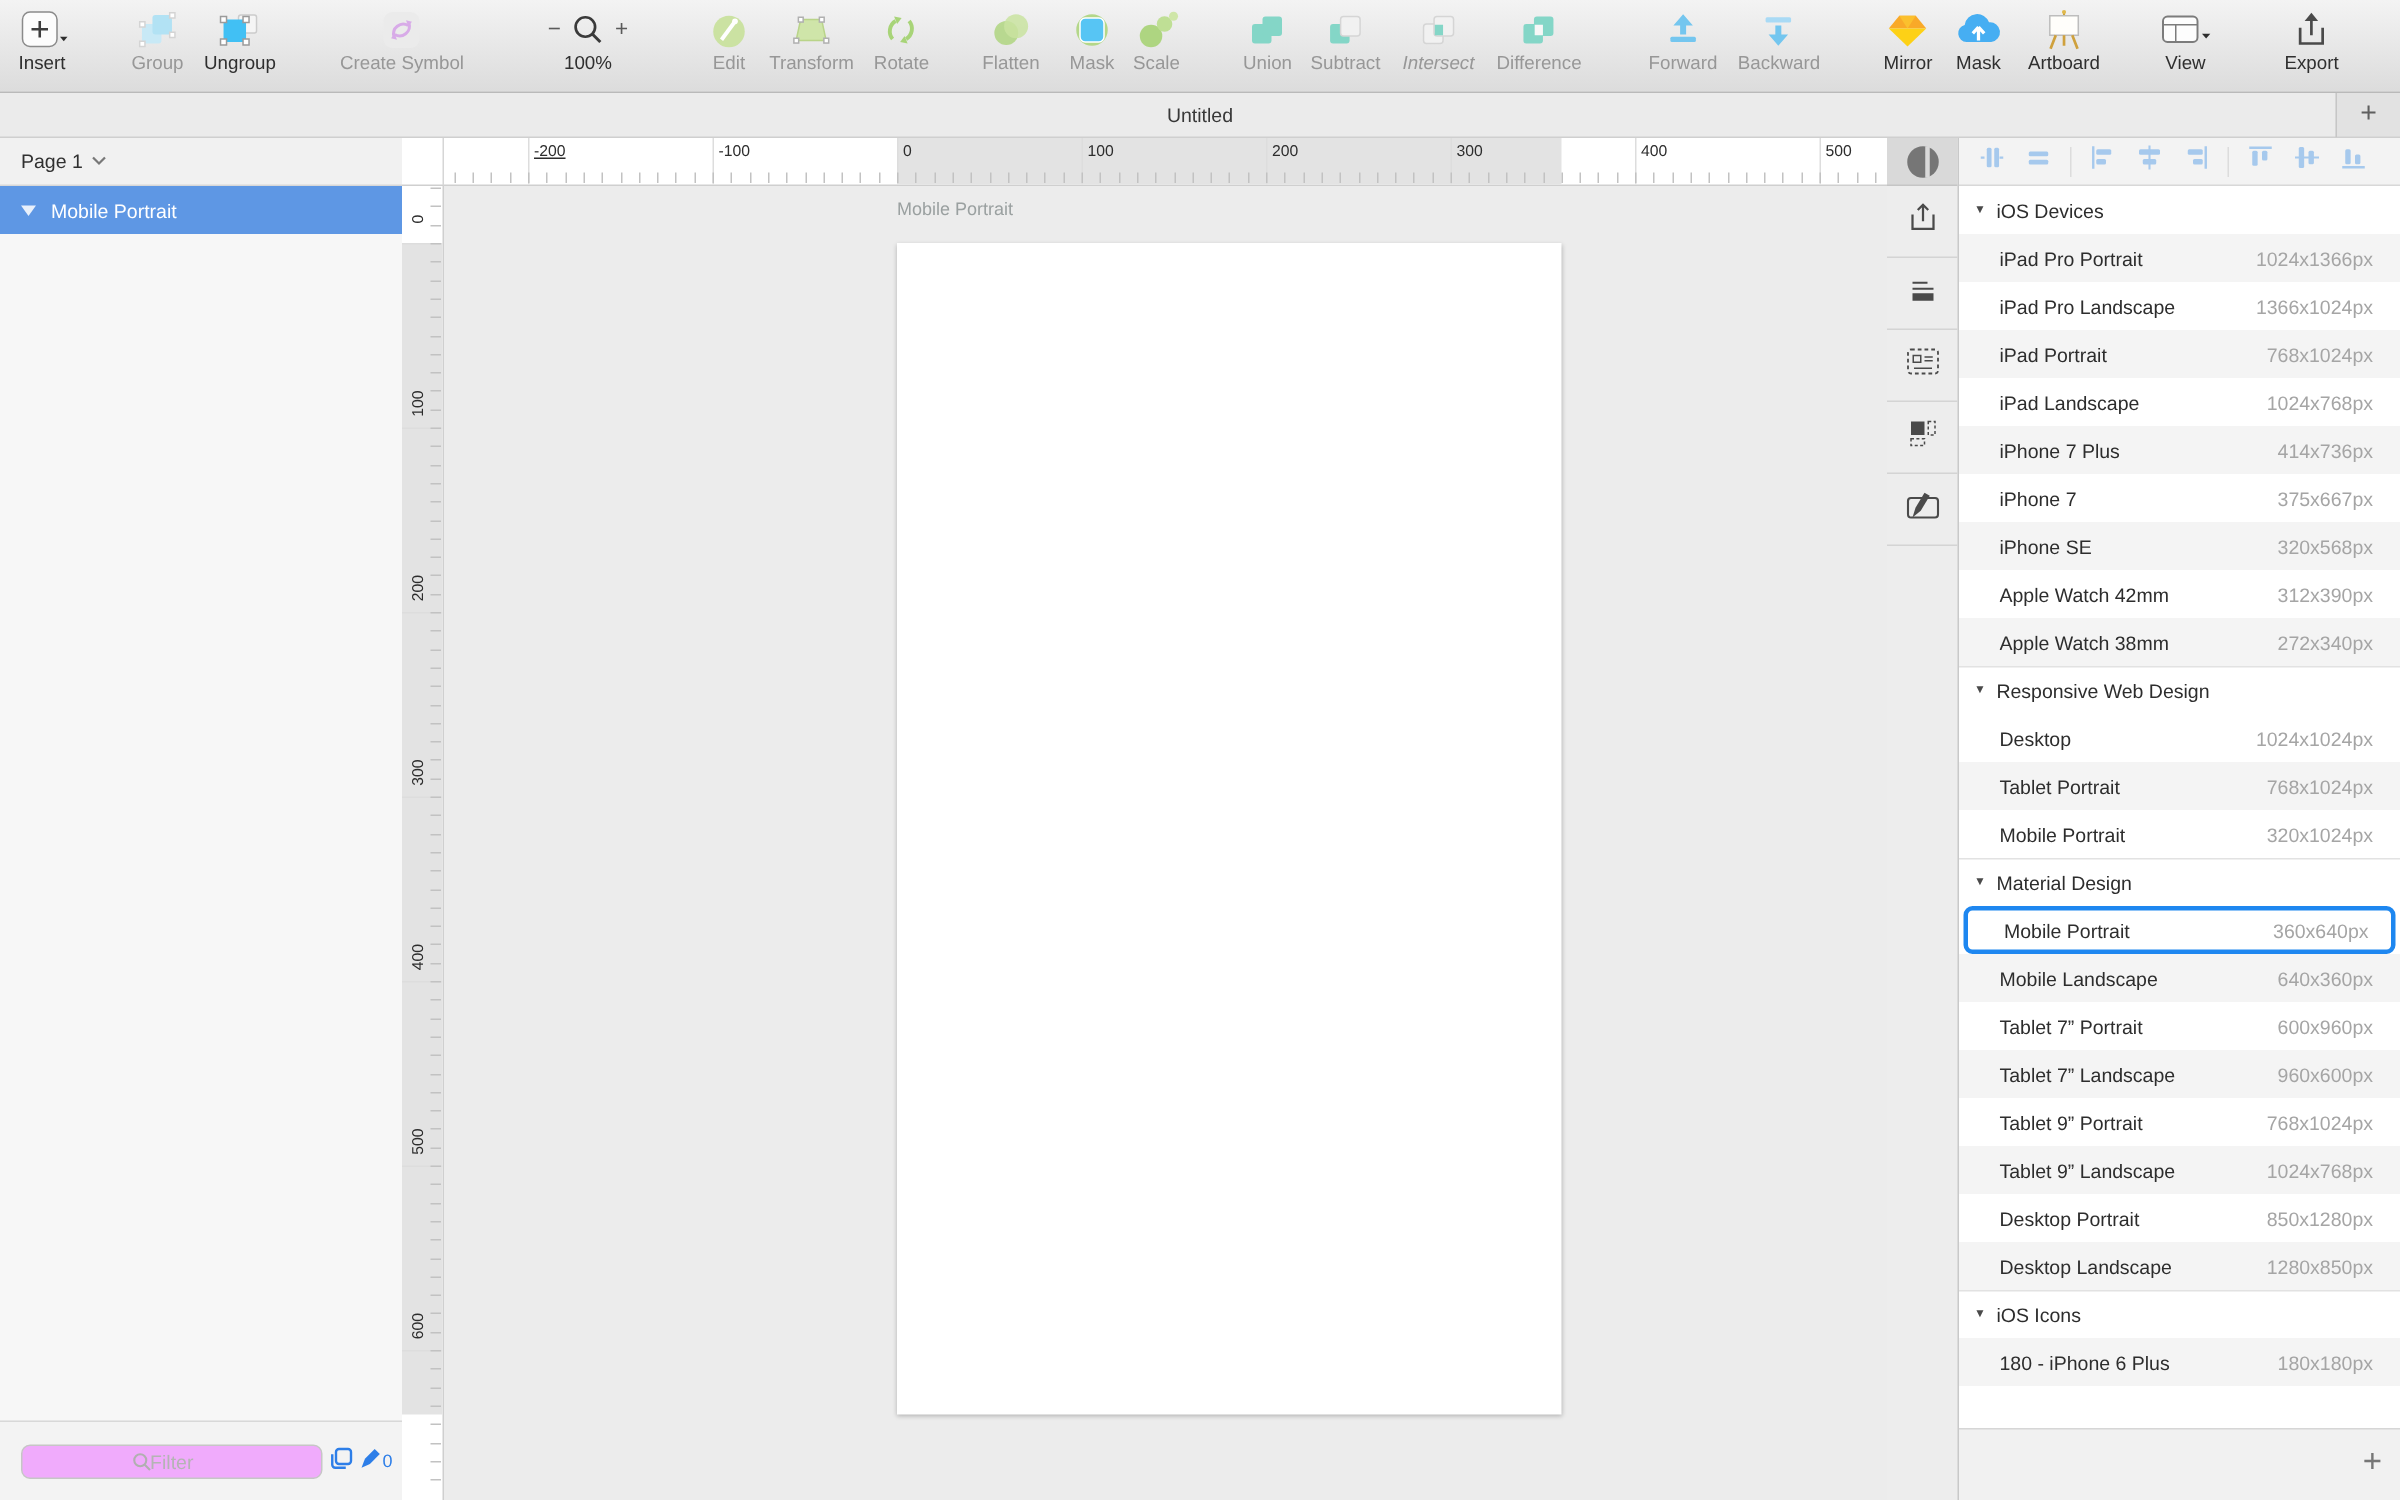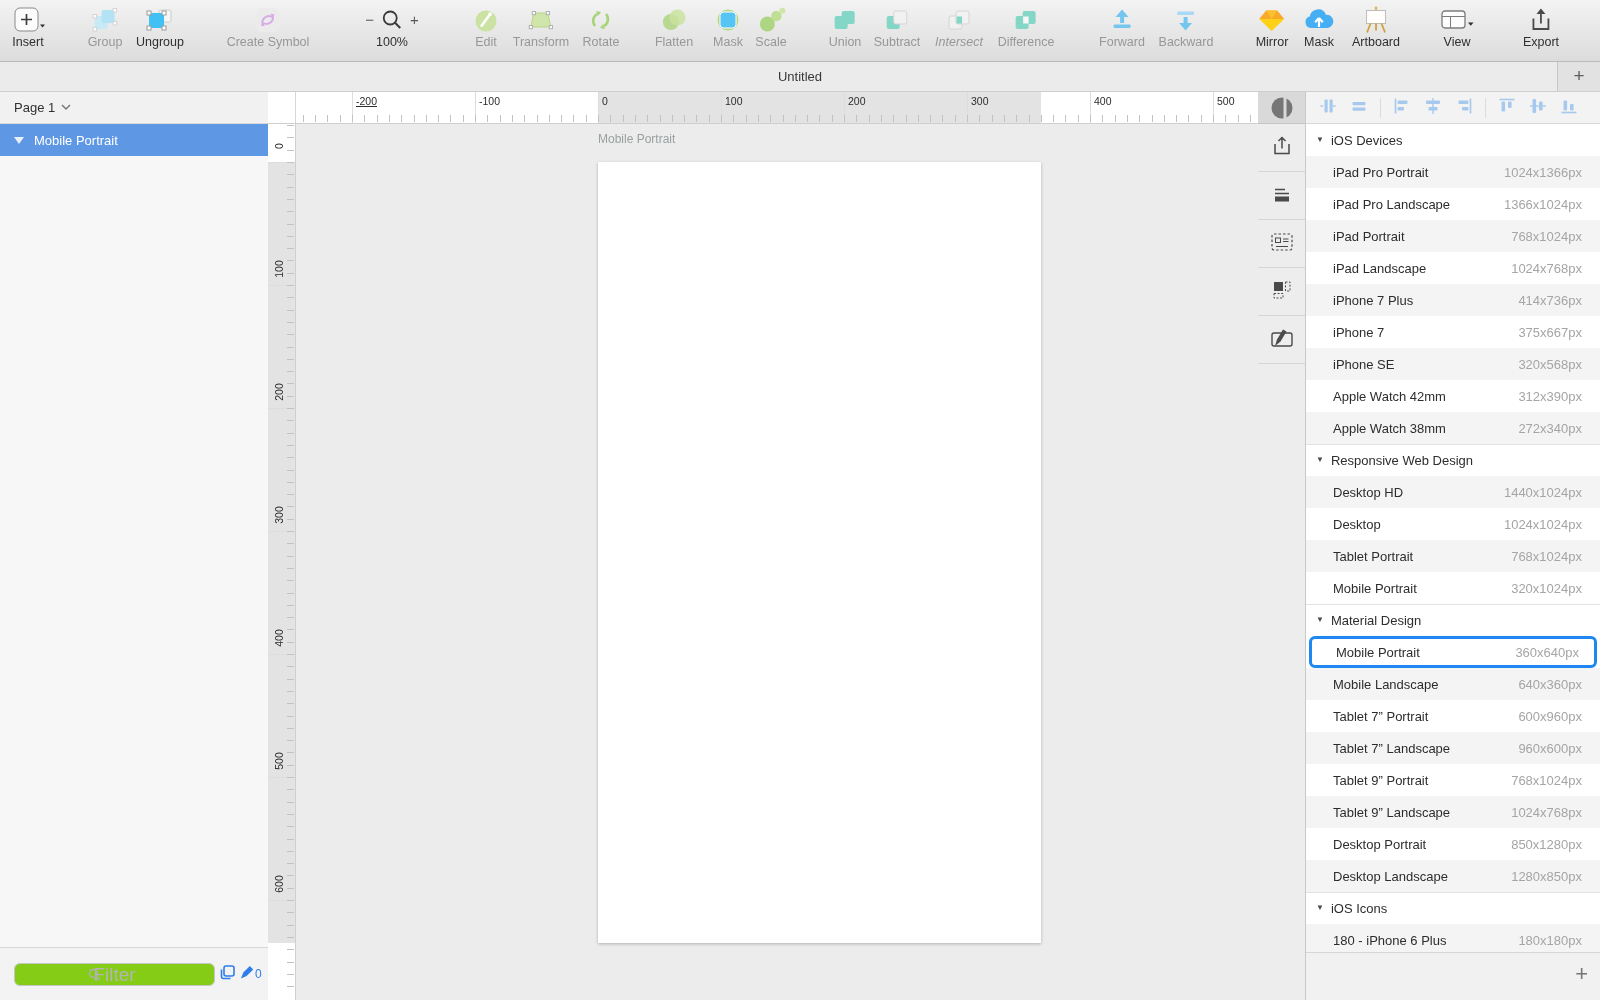--- a/index.html
+++ b/index.html
@@ -31,22 +31,22 @@
     background:#f1f1f1; border-bottom:1px solid #d8d8d8; display:flex; align-items:center; padding:0 10px 0 14px; }
   #page-header .ptitle { font-size:13px; color:#303030; margin-right:6px; }
   #layer-row { position:absolute; left:0; top:32px; width:100%; height:32px;
     background:#5e97e4; display:flex; align-items:center; padding-left:14px; }
   #layer-row .tri { width:0; height:0; border-left:5px solid transparent;
     border-right:5px solid transparent; border-top:7px solid #e8f0fb; margin-right:10px; }
   #layer-row .llabel { color:#ffffff; font-size:13px; }
   #left-bottom { position:absolute; left:0; top:855px; width:100%; height:53px;
     background:#f3f3f3; border-top:1px solid #d8d8d8; }
   #filter-input { position:absolute; left:14px; top:15px; width:201px; height:23px;
-    border:1px solid #c6c6c6; border-radius:6px; background:#84cc16; text-align:center;
-    font-size:19px; color:#555; outline:none; font-family:"Liberation Sans",sans-serif; }
+    border:1px solid #c6c6c6; border-radius:6px; background:#f0abfc; text-align:center;
+    font-size:13px; color:#555; outline:none; font-family:"Liberation Sans",sans-serif; }
   #filter-input::placeholder { color:#b4b4b4; }
   #filter-mag { position:absolute; left:88px; top:20px; pointer-events:none; }
   #left-bottom .bicon { position:absolute; top:16px; }
   #draft-count { position:absolute; left:255px; top:19px; font-size:12px; color:#2d7ee8; }
 
   
   #canvas { position:absolute; left:268px; top:92px; width:990px; height:908px; background:#ececec; }
   #ruler-corner { position:absolute; left:0; top:0; width:28px; height:32px; background:#fff;
     border-right:1px solid #d6d6d6; border-bottom:1px solid #cfcfcf; }
   #h-ruler { position:absolute; left:28px; top:0; width:962px; height:32px; background:#fff;
@@ -685,24 +685,20 @@
         <span class="sz">312x390px</span>
       </div>
       <div class="dev-row stripe">
         <span class="nm">Apple Watch 38mm</span>
         <span class="sz">272x340px</span>
       </div>
       <div class="sec-header">
         <span class="stri">▼</span>
         <span>Responsive Web Design</span>
       </div>
-      <div class="dev-row stripe">
-        <span class="nm">Desktop HD</span>
-        <span class="sz">1440x1024px</span>
-      </div>
       <div class="dev-row">
         <span class="nm">Desktop</span>
         <span class="sz">1024x1024px</span>
       </div>
       <div class="dev-row stripe">
         <span class="nm">Tablet Portrait</span>
         <span class="sz">768x1024px</span>
       </div>
       <div class="dev-row">
         <span class="nm">Mobile Portrait</span>

